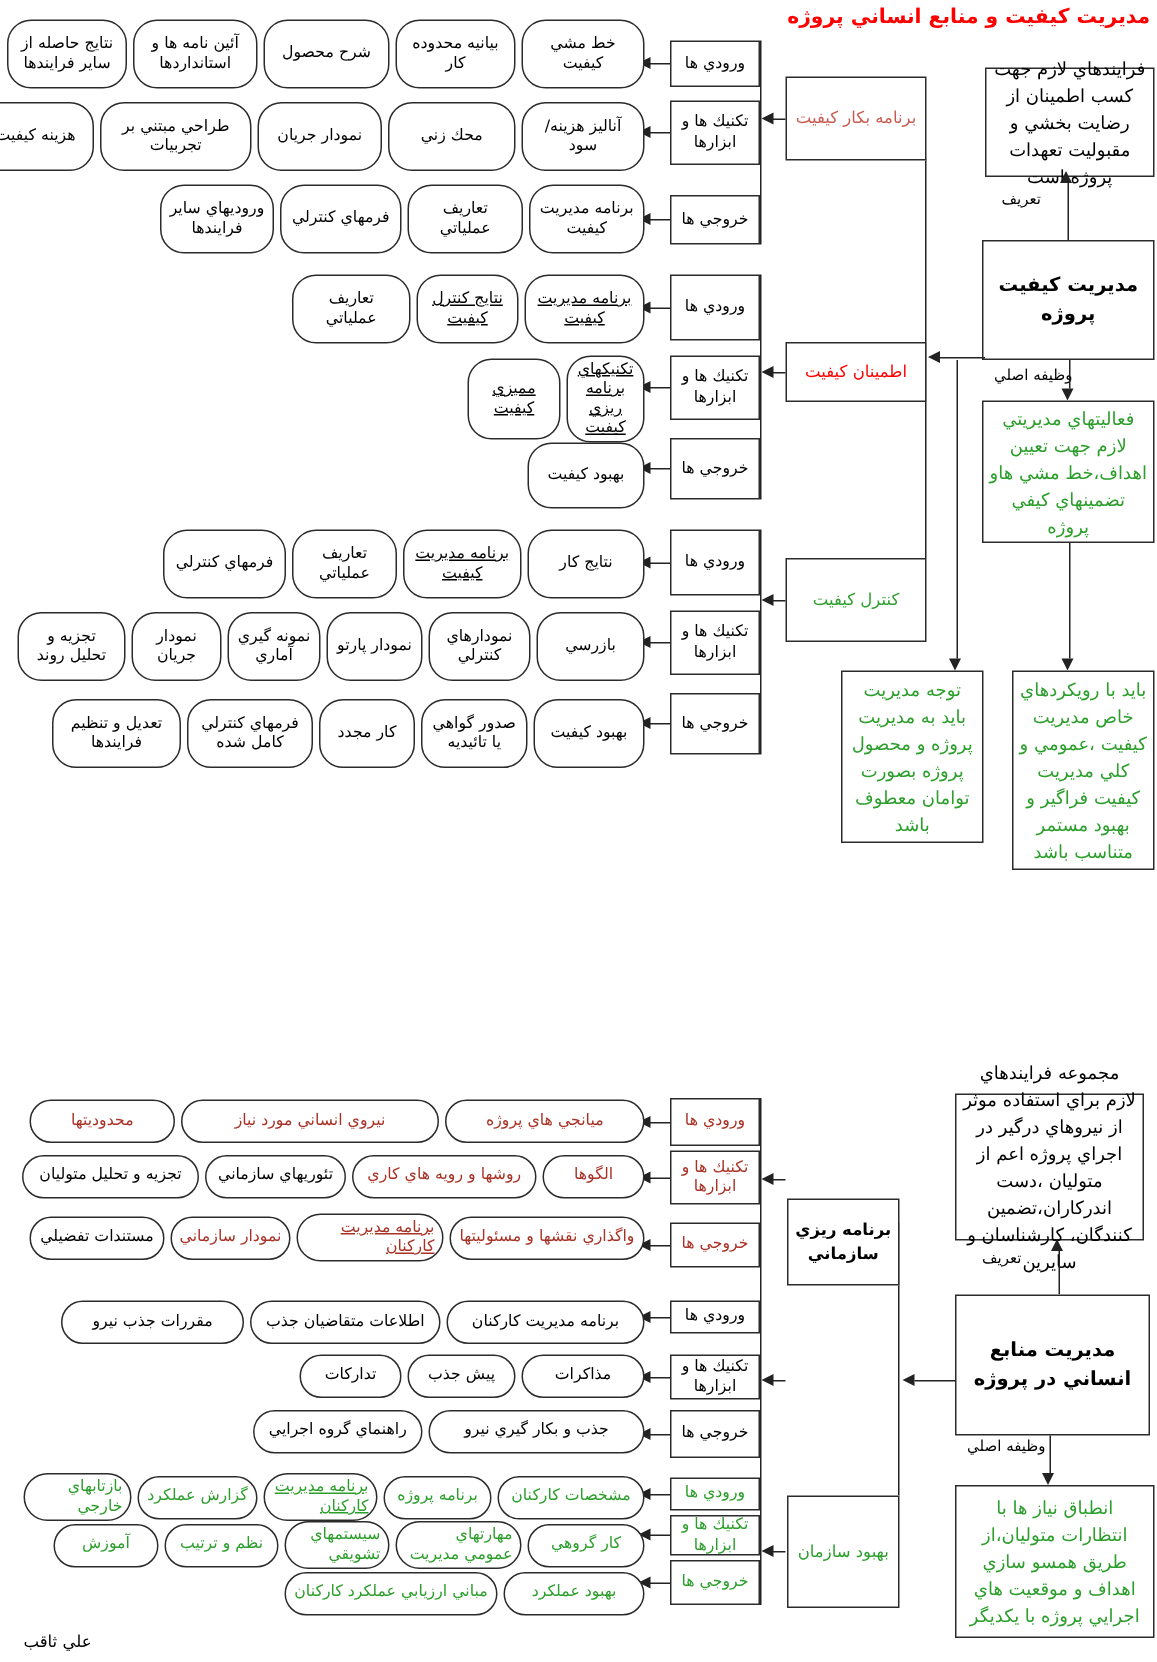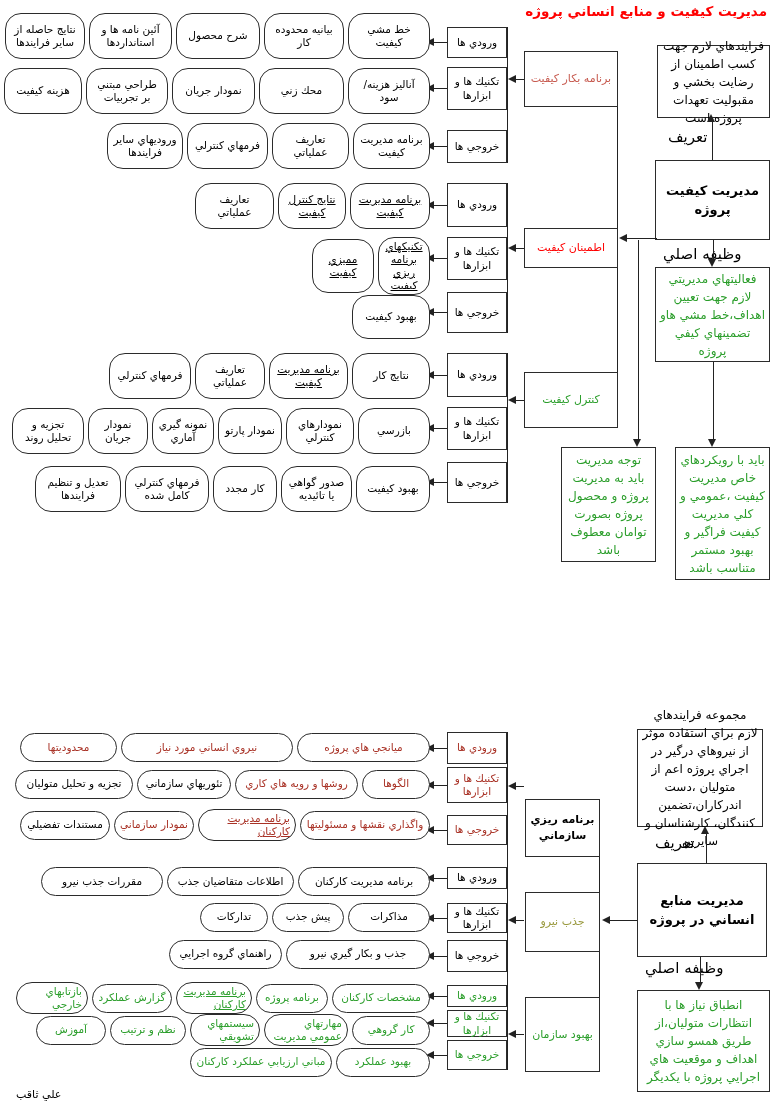--- a/index.html
+++ b/index.html
@@ -18,21 +18,21 @@
   .pill{box-sizing:border-box;border:1.2px solid #2b2b2b;border-radius:16px;background:#fff;
         display:flex;align-items:center;justify-content:center;text-align:center;
         font-size:10.5px;line-height:1.25;padding:2px 5px;flex:0 0 auto;}
   .tall .pill{min-height:46px;}
   .flat .pill{min-height:29px;text-align:right;}
   .vline{position:absolute;width:0;border-left:1.5px solid #222;}
   .hline{position:absolute;height:0;border-top:1.5px solid #222;}
   .tri-l{position:absolute;width:0;height:0;border:4.5px solid transparent;border-left:none;border-right:8px solid #222;}
   .tri-up{position:absolute;width:0;height:0;border:4.5px solid transparent;border-top:none;border-bottom:8px solid #222;}
   .tri-down{position:absolute;width:0;height:0;border:4.5px solid transparent;border-bottom:none;border-top:8px solid #222;}
-  .small-cap{position:absolute;font-size:15px;}
+  .small-cap{position:absolute;font-size:10px;}
   .c-red{color:#ff0000;}
   .c-salmon{color:#c75b50;}
   .c-green{color:#2b9e2b;}
   .c-dred{color:#a93226;}
   .c-olive{color:#99993d;}
   .u{text-decoration:underline;}
   .title{position:absolute;top:3px;right:4px;font-size:13.5px;font-weight:bold;color:#ff0000;}
   .sig{position:absolute;left:16px;top:1088px;font-size:11px;}
 </style>
 </head>
@@ -114,21 +114,21 @@
     <div class="pill" style="width:82px">خط مشي كيفيت</div>
     <div class="pill" style="width:80px">بيانيه محدوده كار</div>
     <div class="pill" style="width:84px">شرح محصول</div>
     <div class="pill" style="width:83px">آئين نامه ها و استانداردها</div>
     <div class="pill" style="width:80px">نتايج حاصله از ساير فرايندها</div>
   </div>
   <div class="prow tall" style="top:64px;height:54px;">
     <div class="pill" style="width:82px">آناليز هزينه/ سود</div>
     <div class="pill" style="width:85px">محك زني</div>
     <div class="pill" style="width:83px">نمودار جريان</div>
-    <div class="pill" style="width:82px">طراحي مبتني بر تجربيات</div>
+    <div class="pill" style="width:101px">طراحي مبتني بر تجربيات</div>
     <div class="pill" style="width:78px">هزينه كيفيت</div>
   </div>
   <div class="prow tall" style="top:120px;height:52px;">
     <div class="pill" style="width:77px">برنامه مديريت كيفيت</div>
     <div class="pill" style="width:77px">تعاريف عملياتي</div>
     <div class="pill" style="width:81px">فرمهاي كنترلي</div>
     <div class="pill" style="width:76px">وروديهاي ساير فرايندها</div>
   </div>
   <div class="prow tall" style="top:180px;height:52px;">
     <div class="pill u" style="width:80px">برنامه مديريت كيفيت</div>
@@ -175,21 +175,20 @@
   <div class="vline" style="left:700px;top:957px;height:25px;"></div>
   <div class="tri-down" style="left:695px;top:982px;"></div>
 
   <div class="box note c-green" style="left:637px;top:990px;width:133px;height:102px;">انطباق نياز ها با انتظارات متوليان،از طريق همسو سازي اهداف و موقعيت هاي اجرايي پروژه با يكديگر</div>
 
   <div class="vline" style="left:599px;top:815px;height:182px;"></div>
   <div class="hline" style="left:610px;top:920px;width:27px;"></div>
   <div class="tri-l" style="left:602px;top:915.5px;"></div>
 
   <div class="box hproc" style="top:799px;height:58px;font-weight:bold;">برنامه ريزي سازماني</div>
-  <div class="box hproc c-olive" style="top:892px;height:60px;">جذب نيرو</div>
   <div class="box hproc c-green" style="top:997px;height:75px;">بهبود سازمان</div>
 
   <div class="vline" style="left:507px;top:732px;height:338px;"></div>
   <div class="hline" style="left:515px;top:786px;width:9px;"></div>
   <div class="tri-l" style="left:508px;top:781.5px;"></div>
   <div class="hline" style="left:515px;top:920px;width:9px;"></div>
   <div class="tri-l" style="left:508px;top:915.5px;"></div>
   <div class="hline" style="left:515px;top:1034px;width:9px;"></div>
   <div class="tri-l" style="left:508px;top:1029.5px;"></div>
 

